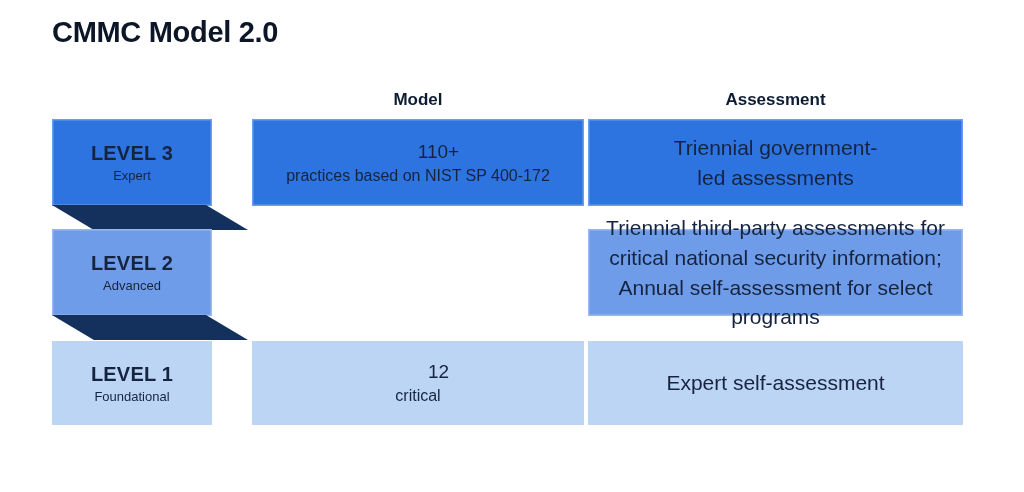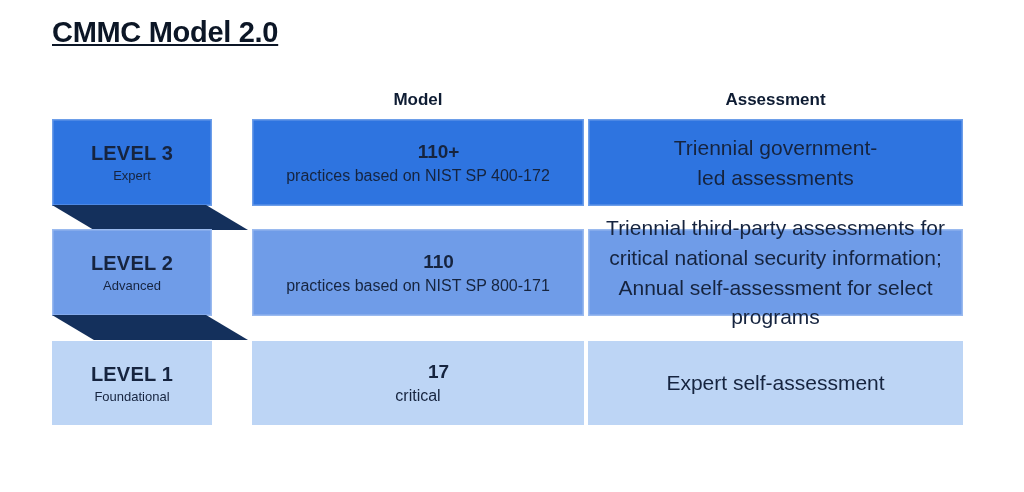--- a/index.html
+++ b/index.html
@@ -12,21 +12,20 @@
     overflow: hidden;
   }
   .page-title {
     position: absolute;
     left: 52px;
     top: 16px;
     font-size: 29px;
     font-weight: 700;
     letter-spacing: -0.3px;
     color: var(--title_text, #0c1626);
-    text-decoration: underline;
   }
   .col-header {
     position: absolute;
     top: 90px;
     text-align: center;
     font-size: 17px;
     font-weight: 700;
     color: var(--header_text, #0e1c33);
   }
   .col-header.model { left: 252px; width: 332px; }
@@ -48,21 +47,21 @@
   .col3 { left: 588px; width: 375px; }
   
   .row1 { top: 119px; height: 87px; background: var(--row1_fill, #2e74e0);
           box-shadow: inset 0 0 0 1.5px rgba(255,255,255,0.30); }
   .row2 { top: 229px; height: 87px; background: var(--row2_fill, #6f9ce8);
           box-shadow: inset 0 0 0 1.5px rgba(255,255,255,0.30); }
   .row3 { top: 341px; height: 84px; background: var(--row3_fill, #bdd5f5); }
 
   .lvl-title  { font-size: 20px; font-weight: 700; letter-spacing: 0.2px; }
   .lvl-sub    { font-size: 13px; margin-top: 3px; }
-  .model-num  { font-size: 19px; font-weight: 700; margin-left: 41px; }
+  .model-num  { font-size: 19px; font-weight: 400; margin-left: 41px; }
   .model-desc { font-size: 16px; margin-top: 4px; }
   .assess     { font-size: 21px; line-height: 1.42; }
   .assess.w1  { max-width: 210px; }
   .assess.w2  { max-width: 345px; }
 
   .fold {
     position: absolute;
     left: 52px;
     width: 196px;
     height: 25px;
@@ -93,35 +92,31 @@
   <div class="cell col3 row1">
     <div class="assess w1">Triennial government-led assessments</div>
   </div>
 
   <div class="fold f1"></div>
 
   <div class="cell col1 row2">
     <div class="lvl-title">LEVEL 2</div>
     <div class="lvl-sub">Advanced</div>
   </div>
-  <div class="cell col2 row2">
-    <div class="model-num">110</div>
-    <div class="model-desc">practices based on NIST SP 800-171</div>
-  </div>
   <div class="cell col3 row2">
     <div class="assess w2">Triennial third-party assessments for critical national security information; Annual self-assessment for select programs</div>
   </div>
 
   <div class="fold f2"></div>
 
   <div class="cell col1 row3">
     <div class="lvl-title">LEVEL 1</div>
     <div class="lvl-sub">Foundational</div>
   </div>
   <div class="cell col2 row3">
-    <div class="model-num">17</div>
+    <div class="model-num">12</div>
     <div class="model-desc">critical</div>
   </div>
   <div class="cell col3 row3">
     <div class="assess">Expert self-assessment</div>
   </div>
 
 </div>
 
 </body></html>

